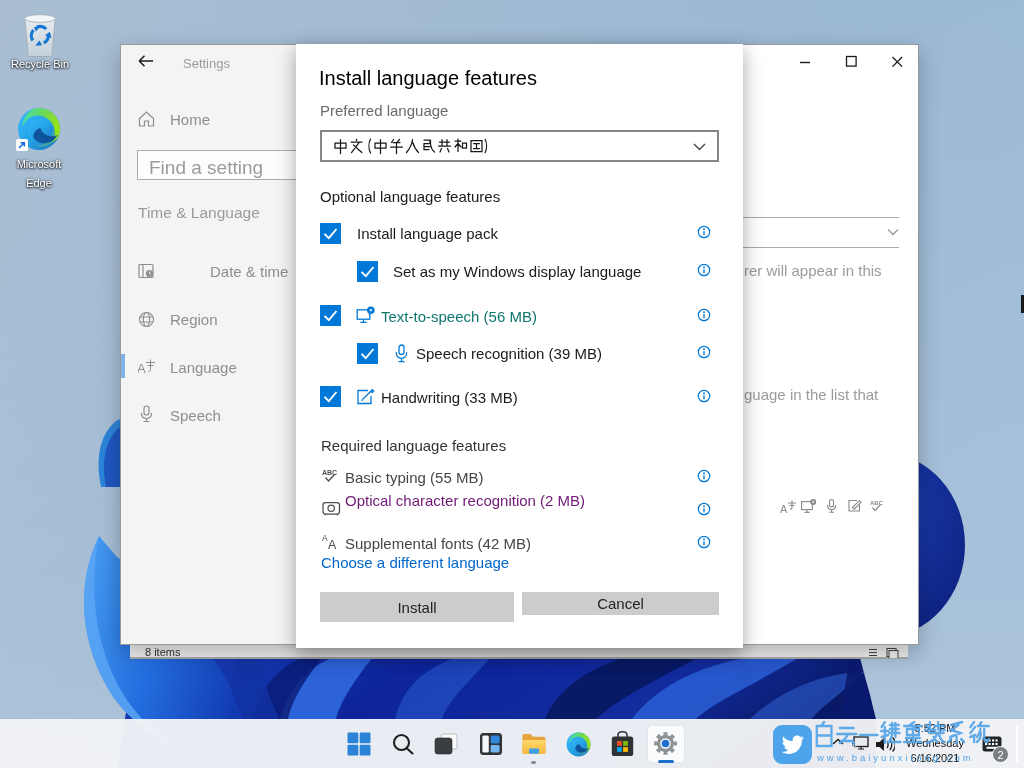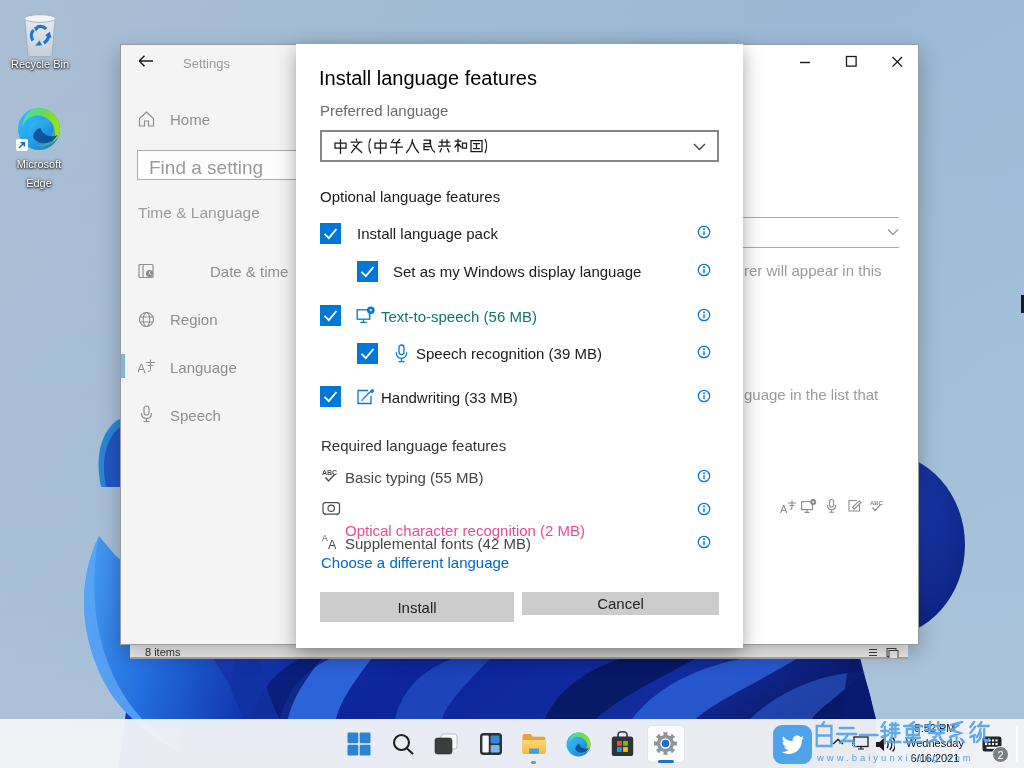--- a/index.html
+++ b/index.html
@@ -344,21 +344,21 @@
         <circle cx="7" cy="4.2" r=".95" fill="#0077d4"></circle>
       </svg>
 
   <svg class="abs" style="left:26px;top:457px" width="19" height="15" viewBox="0 0 19 15">
     <g stroke="#4d4d4d" fill="none" stroke-width="1.25">
       <rect x="1" y="1.5" width="16.5" height="11.5" rx="2.5"></rect>
       <circle cx="9.2" cy="7.2" r="3.2"></circle>
       <path d="M3.2 13 V14.2 M15.4 13 V14.2"></path>
     </g>
   </svg>
-  <div class="abs" style="left:49px;top:478px;font-size:15px;color:#ec4899;">Optical character recognition (2 MB)</div>
+  <div class="abs" style="left:49px;top:448px;font-size:15px;color:#701a75;">Optical character recognition (2 MB)</div>
   <svg class="abs info" style="left:401px;top:458px" width="14" height="14" viewBox="0 0 14 14">
         <g stroke="#0077d4" fill="none">
           <circle cx="7" cy="7" r="5.7" stroke-width="1.2"></circle>
           <path d="M7 6.2 V10.3" stroke-width="1.4"></path>
         </g>
         <circle cx="7" cy="4.2" r=".95" fill="#0077d4"></circle>
       </svg>
 
   <svg class="abs" style="left:26px;top:489px" width="18" height="16" viewBox="0 0 18 16">
     <text x="0" y="8" font-size="8.5" fill="#4d4d4d" font-family="Liberation Sans">A</text>

